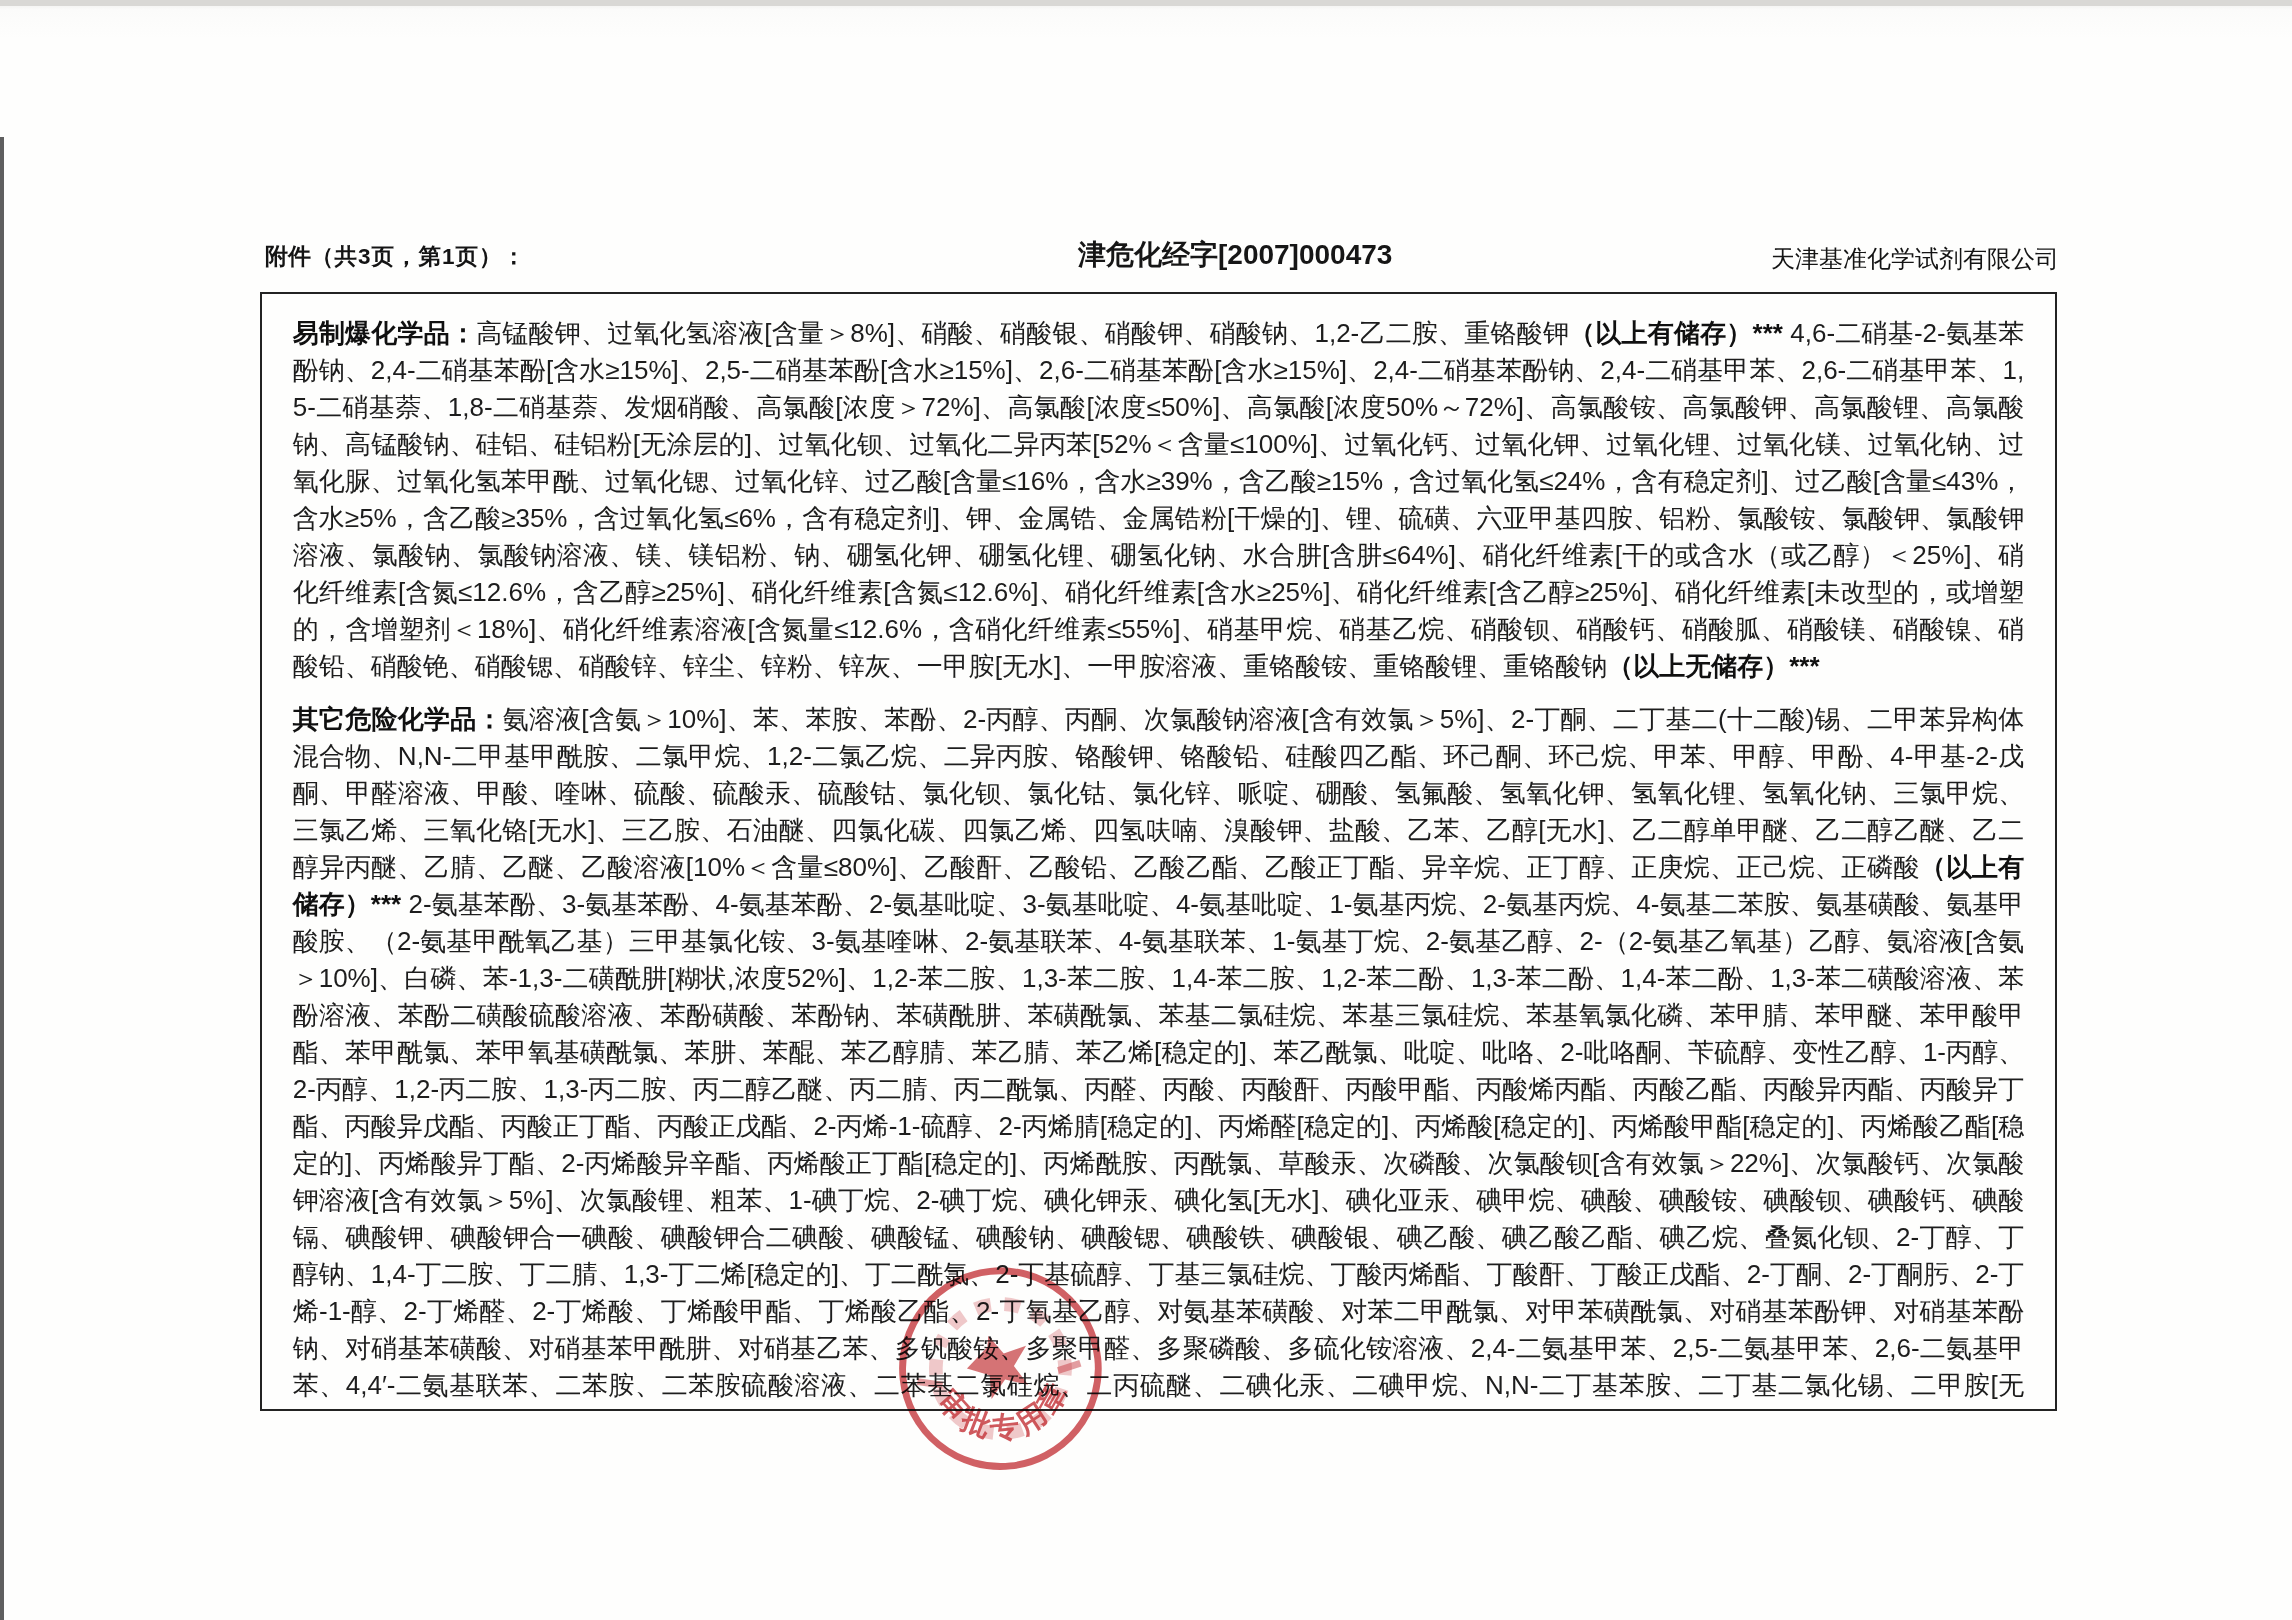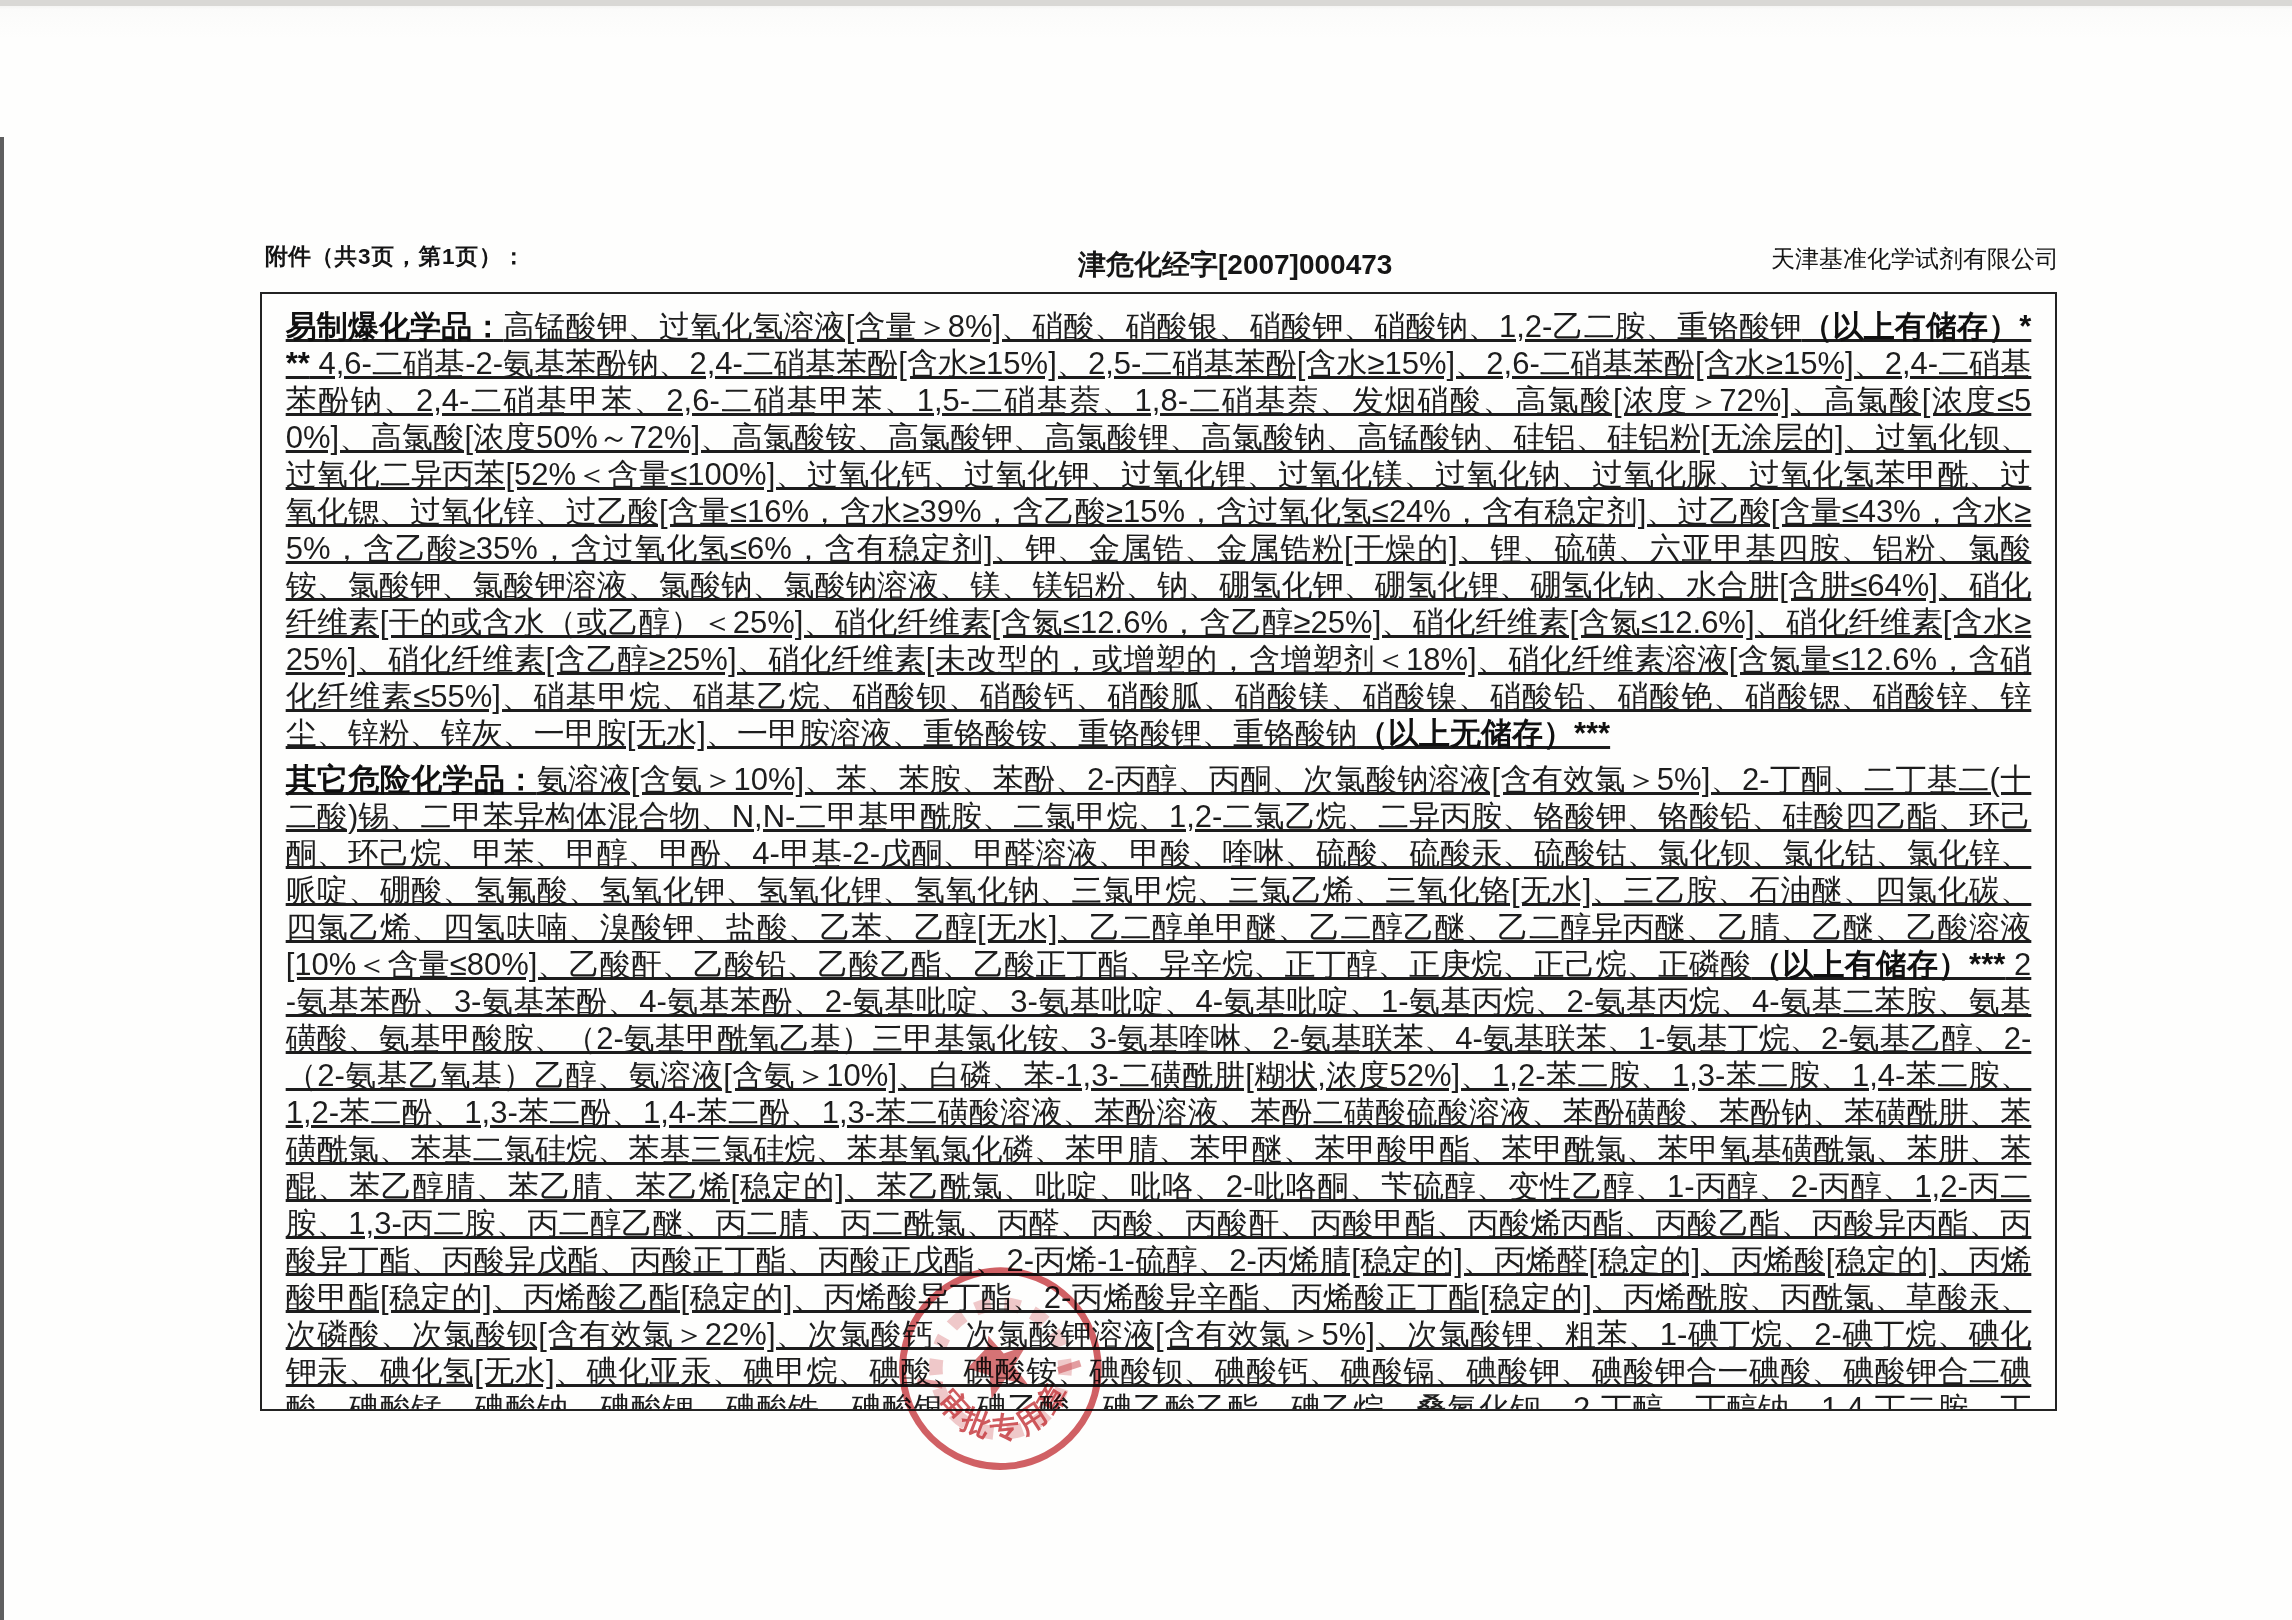--- a/index.html
+++ b/index.html
@@ -11,32 +11,32 @@
   }
   .page{position:relative;width:2293px;height:1620px;background:
     linear-gradient(180deg,#ececea 0,#fbfbfa 9.8px,#fefefd 39px);}
   .scan-edge-left{position:absolute;left:0;top:137px;width:3.9px;height:1483px;background:#2a2a2a;opacity:.75;}
   .scan-edge-top{position:absolute;left:0;top:0;width:2293px;height:5.9px;background:#d9d8d5;}
 
   
   .hdr-left{position:absolute;left:265px;top:241px;white-space:nowrap;color:#141414;}
   .hdr-left .att{font-size:23px;font-weight:700;}
   .hdr-left .note{font-size:22.5px;font-weight:700;letter-spacing:1px;margin-top:40px;}
-  .hdr-center{position:absolute;left:1078px;top:246px;font-size:28px;font-weight:700;color:#161616;white-space:nowrap;}
+  .hdr-center{position:absolute;left:1078px;top:236px;font-size:28px;font-weight:700;color:#161616;white-space:nowrap;}
   .hdr-right{position:absolute;right:234px;top:243px;font-size:24px;font-weight:400;color:#141414;white-space:nowrap;}
 
   
   .box{
     position:absolute;left:260px;top:292px;width:1797px;height:1119px;
     box-sizing:border-box;border:2.9px solid #232323;background:transparent;
     padding:4.9px 14.7px 0 14.7px;overflow:hidden;
   }
   .para{
-    margin:9px;font-size:31px;line-height:37px;text-align:justify;
-    color:#1d1d1d;font-weight:400;word-break:break-all;text-decoration:underline;
+    margin:16px;font-size:26px;line-height:37px;text-align:justify;
+    color:#1d1d1d;font-weight:400;word-break:break-all;
   }
   .para .lbl{font-weight:700;color:#101010;}
   .para .marker{font-weight:700;color:#101010;}
 
   
   .stamp{position:absolute;left:867px;top:1227px;width:274px;height:314px;
          mix-blend-mode:multiply;opacity:.9;transform:rotate(-6deg);}
 </style>
 </head>
 <body>

